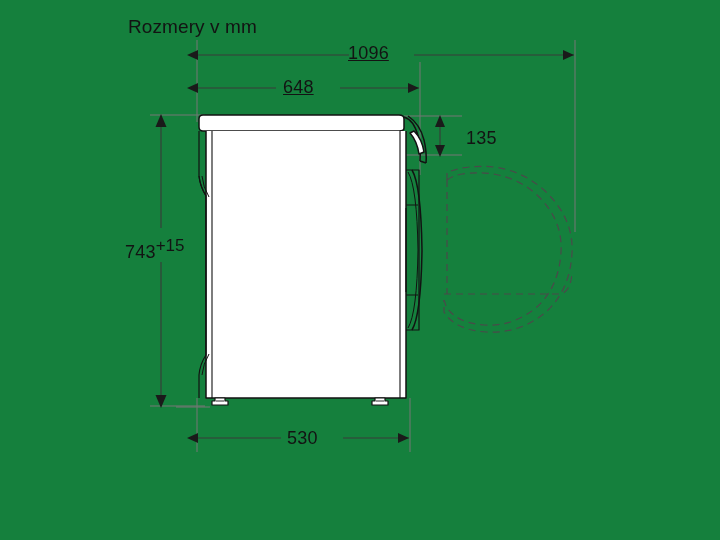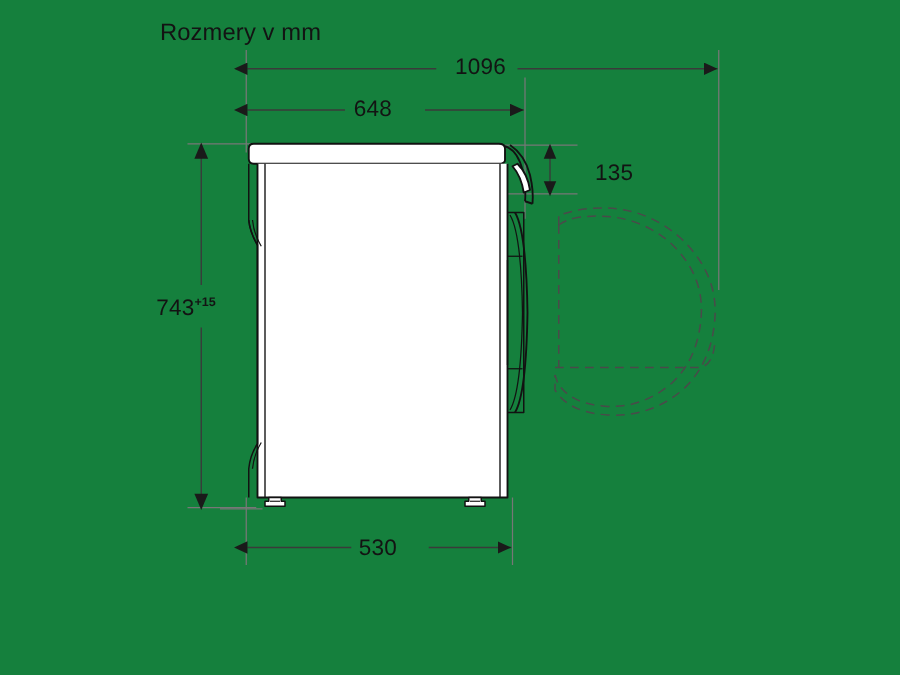--- a/index.html
+++ b/index.html
@@ -38,44 +38,45 @@
     left: 128px;
     top: 17px;
     font-size: 19px;
     letter-spacing: 0.1px;
   }
   .dim-text {
     font-size: 18px;
     letter-spacing: 0.2px;
   }
   #dim-total-width-label {
-    left: 364px;
+    left: 348px;
     top: 44px;
+    text-decoration: underline;
   }
   #dim-body-width-label {
     left: 283px;
     top: 78px;
+    text-decoration: underline;
   }
   #dim-plinth-width-label {
     left: 287px;
     top: 429px;
   }
   #dim-door-height-label {
-    left: 476px;
+    left: 466px;
     top: 129px;
   }
   #dim-height-label {
     left: 125px;
     top: 237px;
   }
   #dim-height-label .tol {
-    font-size: 10px;
+    font-size: 17px;
     vertical-align: super;
     letter-spacing: 0;
-    font-weight: bold;
   }
 </style>
 </head>
 <body>
 
 <div id="stage">
 
   <svg id="drawing" viewBox="0 0 720 540">
     <defs>
       <marker id="arrL" markerWidth="12" markerHeight="10" refX="11" refY="5" orient="auto" markerUnits="userSpaceOnUse">

